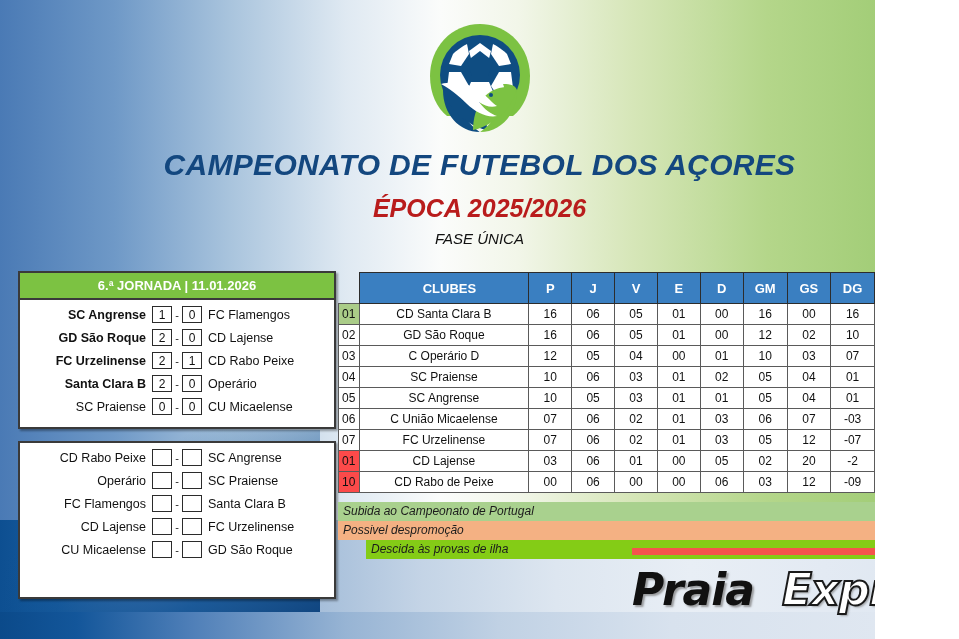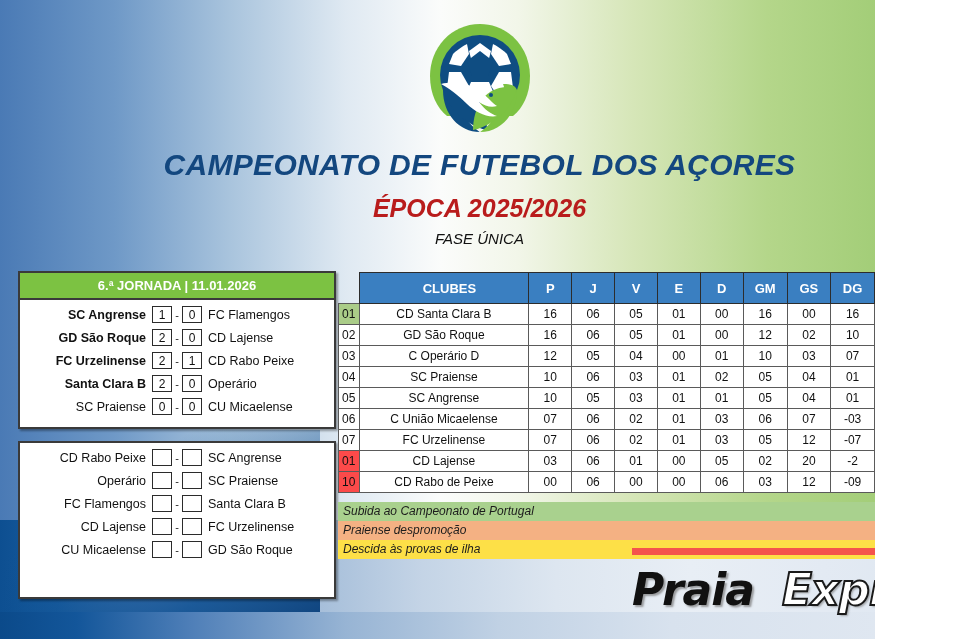--- a/index.html
+++ b/index.html
@@ -373,22 +373,22 @@
             <td class="num">03</td>
             <td class="num">12</td>
             <td class="num">-09</td>
           </tr>
         </tbody>
     </table>
   </div>
 
   <div class="legend" id="legend" style="top:502px;">
       <div class="legend-row" style="background: rgb(169, 209, 142);">Subida ao Campeonato de Portugal</div>
-      <div class="legend-row" style="background: rgb(244, 177, 131);">Praiense despromoção</div>
-      <div class="legend-row" style="background: #fde047;">Descida às provas de ilha</div>
+      <div class="legend-row" style="background: rgb(244, 177, 131);">Possivel despromoção</div>
+      <div class="legend-row" style="background: #84cc16; margin-left: 28px;">Descida às provas de ilha</div>
     </div>
 
   <div class="pe-red"></div>
   <div class="pe">
     <div class="pe-praia">Praia</div>
     <div class="pe-express">Express</div>
     <div class="pe-globe">
       <svg width="34" height="34" viewBox="0 0 34 34">
         <circle cx="17" cy="17" r="15" fill="#111111"></circle>
         <ellipse cx="17" cy="17" rx="15" ry="6.5" fill="none" stroke="#ffffff" stroke-width="1.6"></ellipse>

